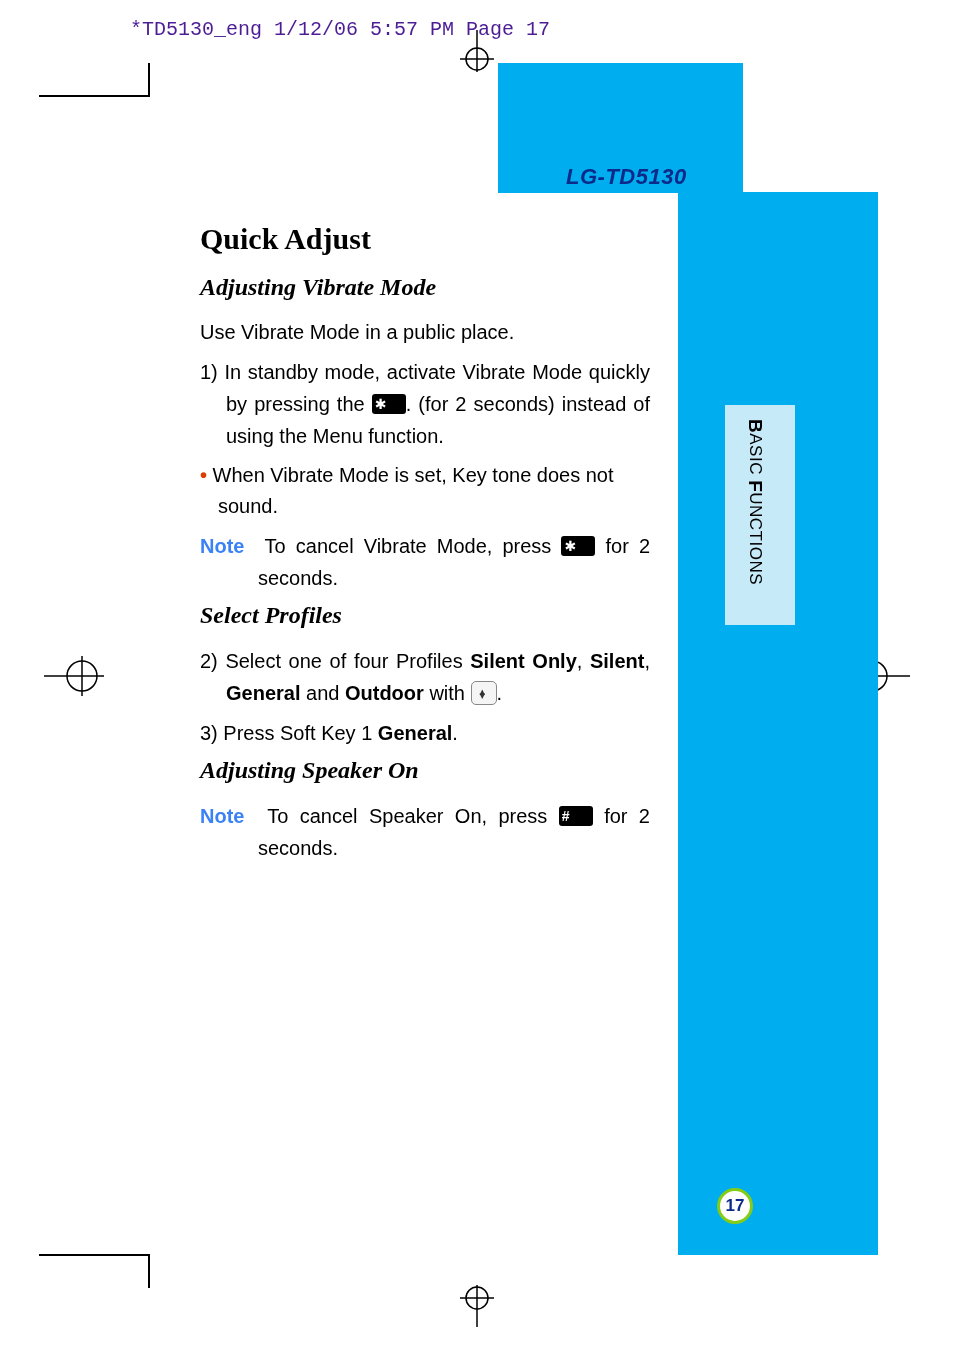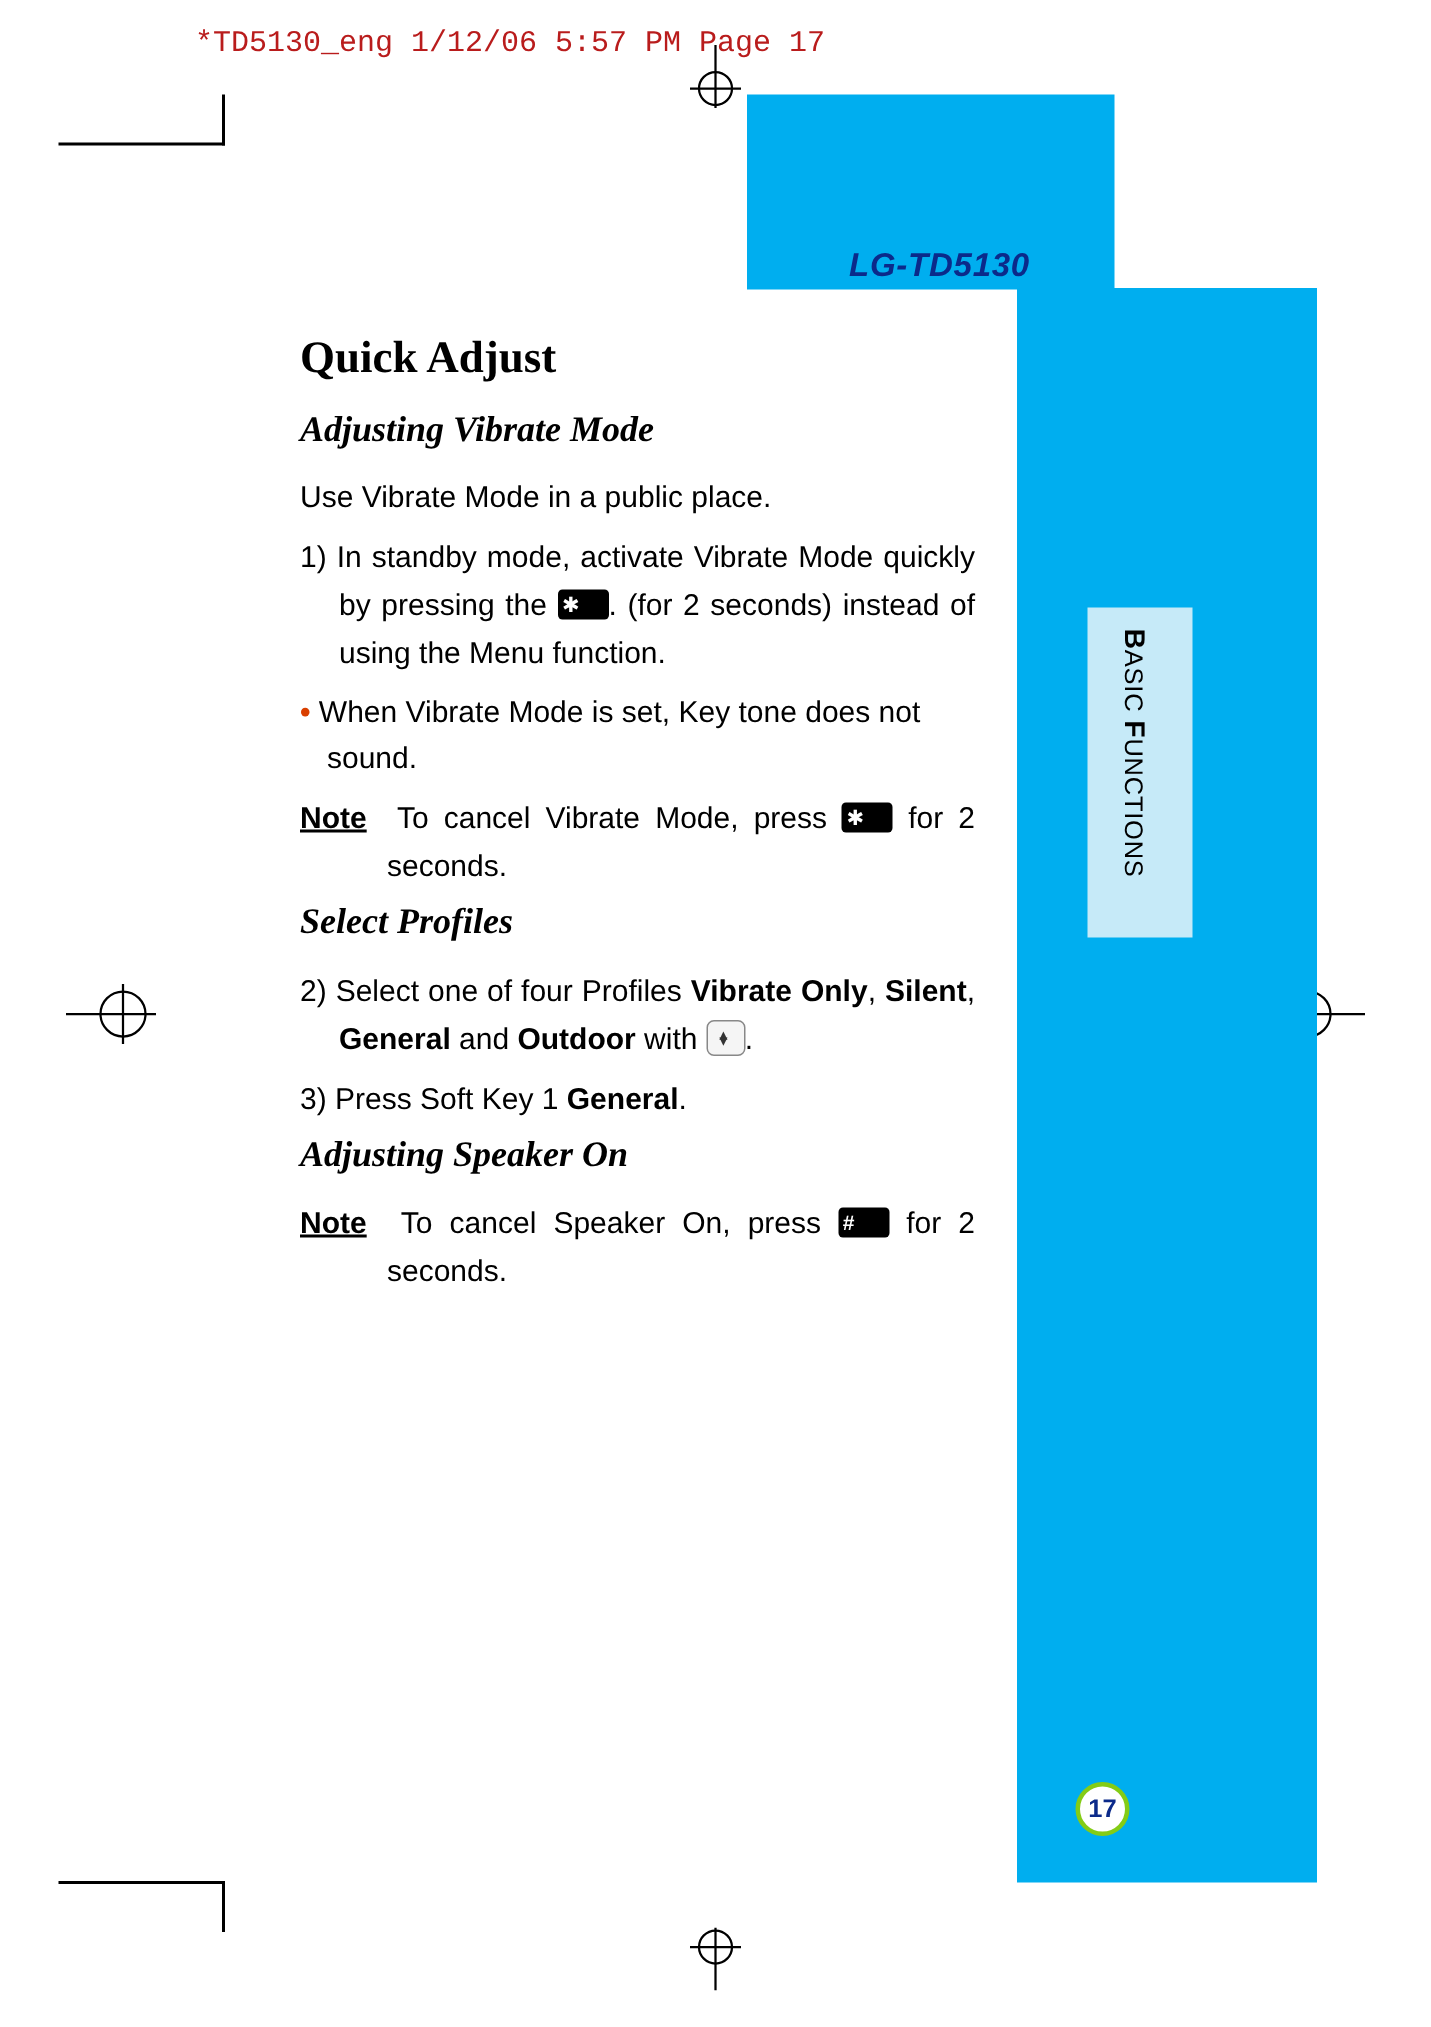--- a/index.html
+++ b/index.html
@@ -10,21 +10,21 @@
     font-family: Arial, Helvetica, sans-serif;
     position: relative;
     overflow: hidden;
   }
   .print-meta {
     position: absolute;
     top: 18px;
     left: 130px;
     font-family: "Courier New", monospace;
     font-size: 20px;
-    color: #b91c1c;
+    color: #4c1d95;
   }
   .reg-top, .reg-bottom {
     position: absolute;
     left: 50%;
     transform: translateX(-50%);
   }
   .reg-top { top: 30px; }
   .reg-bottom { bottom: 24px; }
   .reg-left, .reg-right {
     position: absolute;
@@ -129,21 +129,21 @@
   }
   .dot { color: #d93f00; font-weight: bold; }
   .note-line {
     font-size: 20px;
     line-height: 1.6;
     margin-bottom: 8px;
     padding-left: 58px;
     text-indent: -58px;
     text-align: justify;
   }
-  .note { color: #000000; font-weight: bold; text-decoration: underline; }
+  .note { color: #3b82f6; font-weight: bold; }
   .bold { font-weight: bold; }
 
   .key-star, .key-hash {
     display: inline-block;
     vertical-align: middle;
     width: 34px; height: 20px;
     background: #000;
     border-radius: 3px;
     color: #fff;
     font-size: 11px;
@@ -255,21 +255,21 @@
   </div>
   <div class="bullet">
     <span class="dot">• </span><span>When Vibrate Mode is set, Key tone does not sound.</span>
   </div>
   <div class="note-line">
     <span class="note">Note</span>&nbsp;&nbsp;<span>To cancel Vibrate Mode, press </span><span class="key-star"></span><span> for 2 seconds.</span>
   </div>
 
   <div class="h2">Select Profiles</div>
   <div class="step">
-    <span>2) Select one of four Profiles </span><span class="bold">Vibrate Only</span><span>, </span><span class="bold">Silent</span><span>, </span><span class="bold">General</span><span> and </span><span class="bold">Outdoor</span><span> with </span><span class="key-updown"></span><span>.</span>
+    <span>2) Select one of four Profiles </span><span class="bold">Silent Only</span><span>, </span><span class="bold">Silent</span><span>, </span><span class="bold">General</span><span> and </span><span class="bold">Outdoor</span><span> with </span><span class="key-updown"></span><span>.</span>
   </div>
   <div class="step">
     <span>3) Press Soft Key 1 </span><span class="bold">General</span><span>.</span>
   </div>
 
   <div class="h2">Adjusting Speaker On</div>
   <div class="note-line">
     <span class="note">Note</span>&nbsp;&nbsp;<span>To cancel Speaker On, press </span><span class="key-hash"></span><span> for 2 seconds.</span>
   </div>
 </div>

